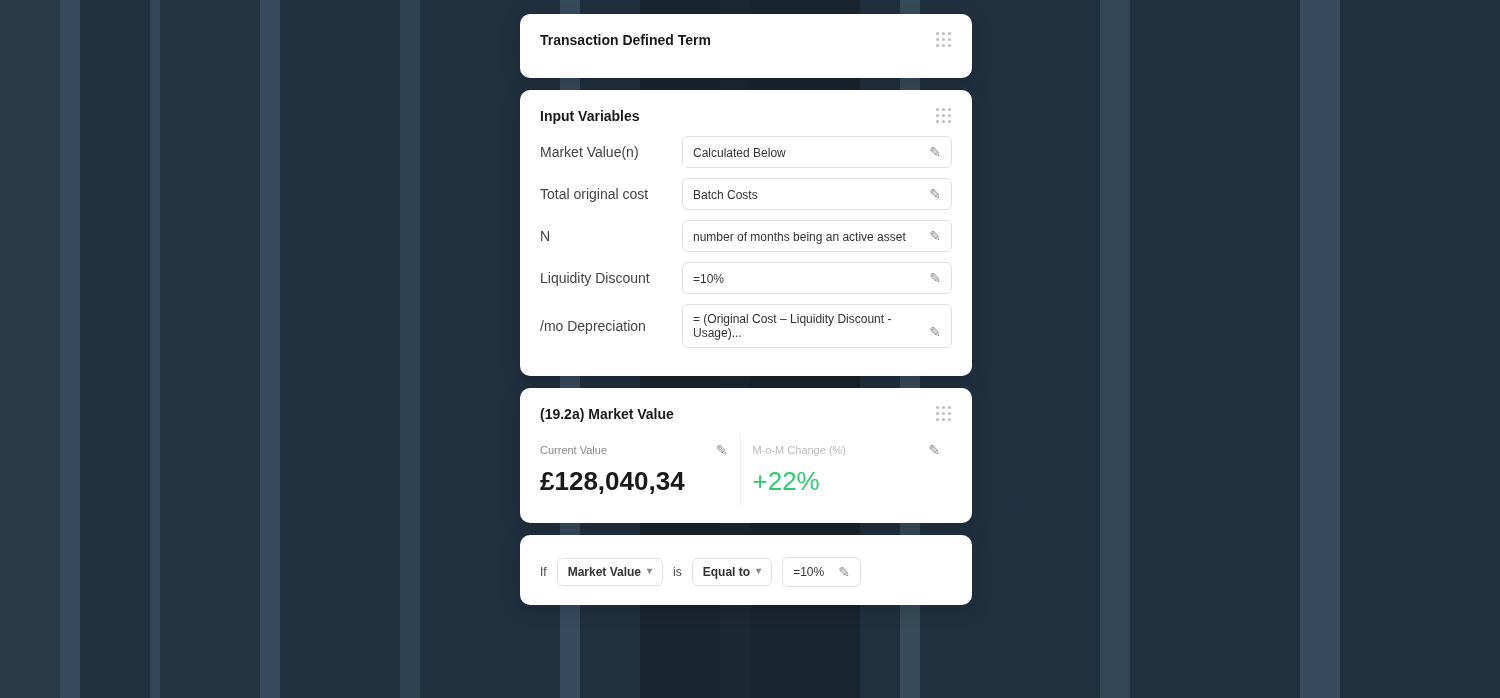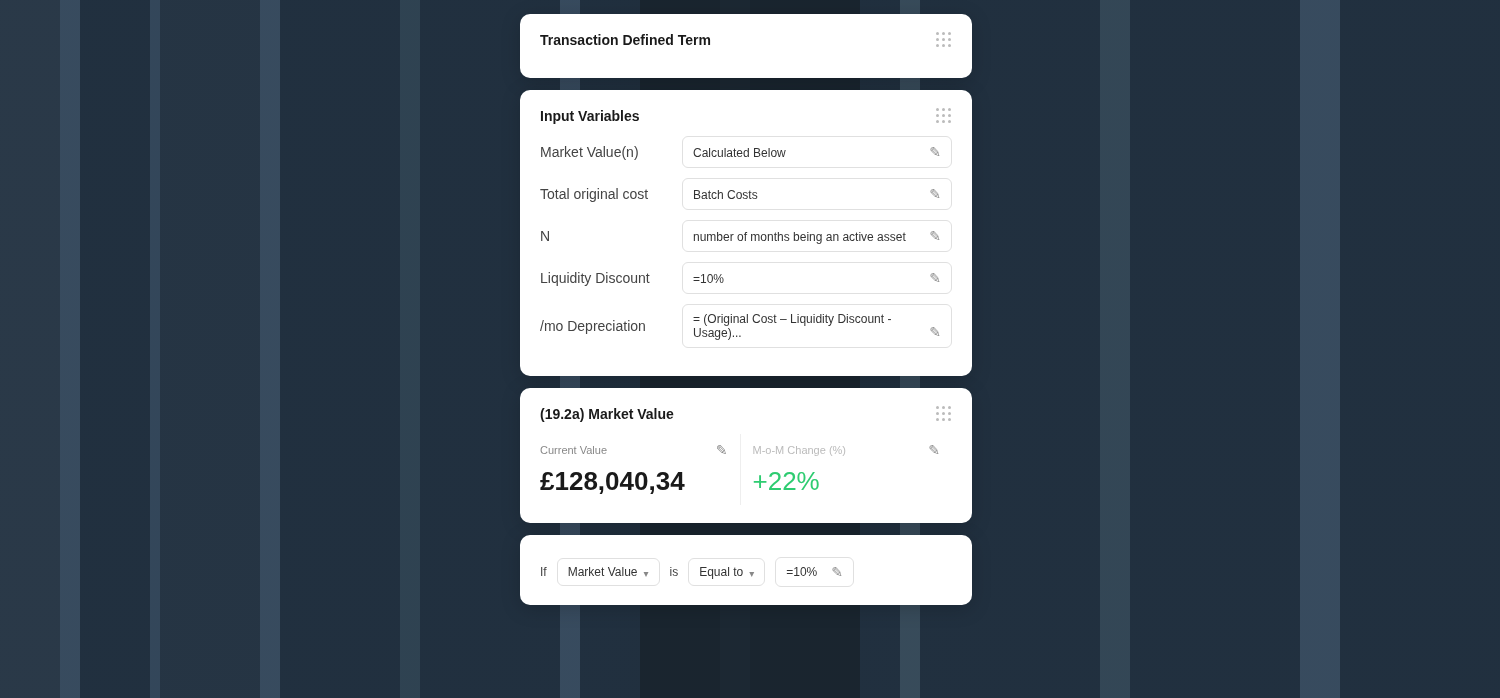--- a/index.html
+++ b/index.html
@@ -198,27 +198,28 @@
       margin-top: 4px;
     }
 
     .conditions-label {
       font-size: 12px;
       color: #444;
     }
 
     .select-wrapper {
       display: flex;
-      align-items: flex-end;
+      align-items: flex-start;
       border: 1px solid #e0e0e0;
       border-radius: 6px;
       padding: 6px 10px;
       background: #fff;
       cursor: pointer;
       gap: 6px;
+      font-weight: bold;
     }
 
     .select-text {
       font-size: 12px;
       color: #333;
     }
 
     .select-arrow {
       font-size: 10px;
       color: #888;

